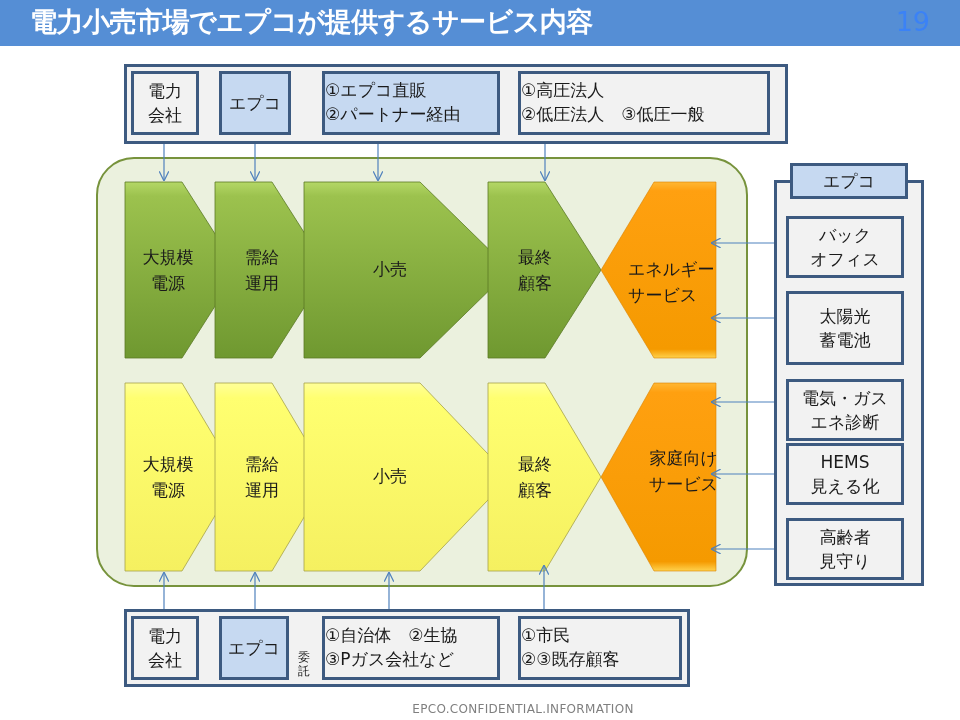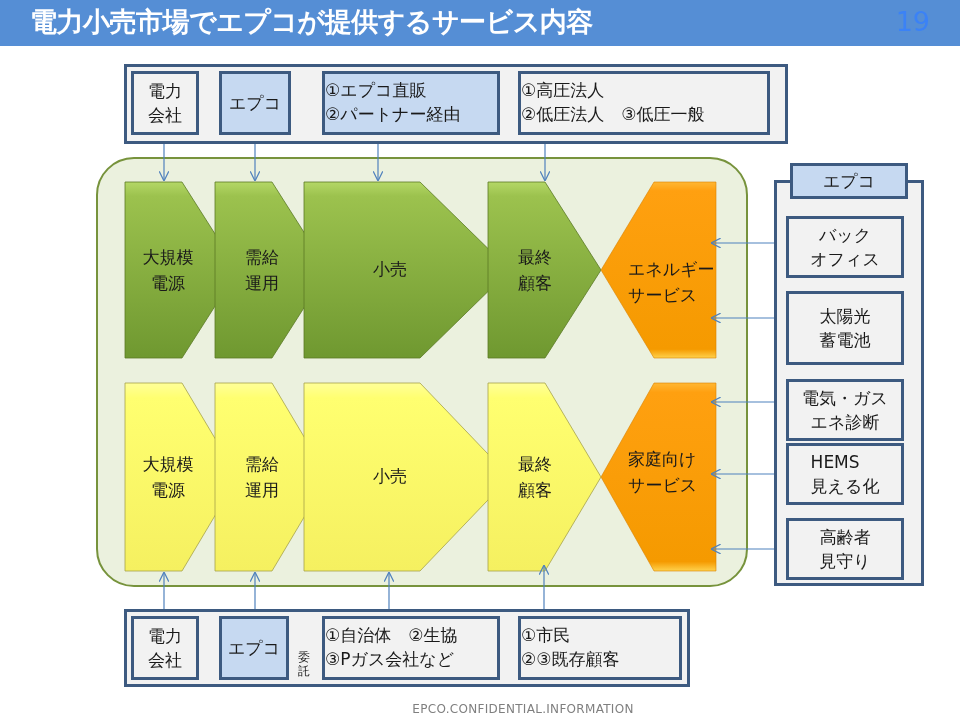--- a/index.html
+++ b/index.html
@@ -114,32 +114,32 @@
 <div class="abs lbl" style="left:628px;top:256px;width:90px;text-align:left;">エネルギー
 サービス</div>
 
 <div class="abs lbl" style="left:128px;top:451px;width:80px;">大規模
 電源</div>
 <div class="abs lbl" style="left:222px;top:451px;width:80px;">需給
 運用</div>
 <div class="abs lbl" style="left:340px;top:463px;width:100px;">小売</div>
 <div class="abs lbl" style="left:500px;top:451px;width:70px;">最終
 顧客</div>
-<div class="abs lbl" style="left:628px;top:446px;width:90px;text-align:left;">家庭向け
+<div class="abs lbl" style="left:628px;top:446px;width:90px;text-align:right;font-family:Liberation Serif, serif;">家庭向け
 サービス</div>
 
 <div class="abs frame" style="left:774px;top:180px;width:150px;height:406px;"></div>
 <div class="abs box blue center" style="left:790px;top:163px;width:118px;height:36px;"><span>エプコ</span></div>
 <div class="abs box center" style="left:786px;top:216px;width:118px;height:62px;text-align:center;"><span>バック
 オフィス</span></div>
 <div class="abs box center" style="left:786px;top:291px;width:118px;height:74px;text-align:center;"><span>太陽光
 蓄電池</span></div>
 <div class="abs box center" style="left:786px;top:371px;width:118px;height:62px;text-align:center;margin-top:8px;"><span>電気・ガス
 エネ診断</span></div>
-<div class="abs box center" style="left:786px;top:443px;width:118px;height:62px;text-align:left;"><span>HEMS
+<div class="abs box center" style="left:786px;top:443px;width:118px;height:62px;text-align:center;"><span>HEMS
 見える化</span></div>
 <div class="abs box center" style="left:786px;top:518px;width:118px;height:62px;text-align:right;"><span>高齢者
 見守り</span></div>
 
 <div class="abs frame" style="left:124px;top:609px;width:566px;height:78px;"></div>
 <div class="abs box center" style="left:131px;top:616px;width:68px;height:64px;"><span>電力
 会社</span></div>
 <div class="abs box blue center" style="left:219px;top:616px;width:70px;height:64px;"><span>エプコ</span></div>
 <div class="abs itaku">委託</div>
 <div class="abs box left" style="left:322px;top:616px;width:178px;height:64px;"><span>①自治体　②生協

